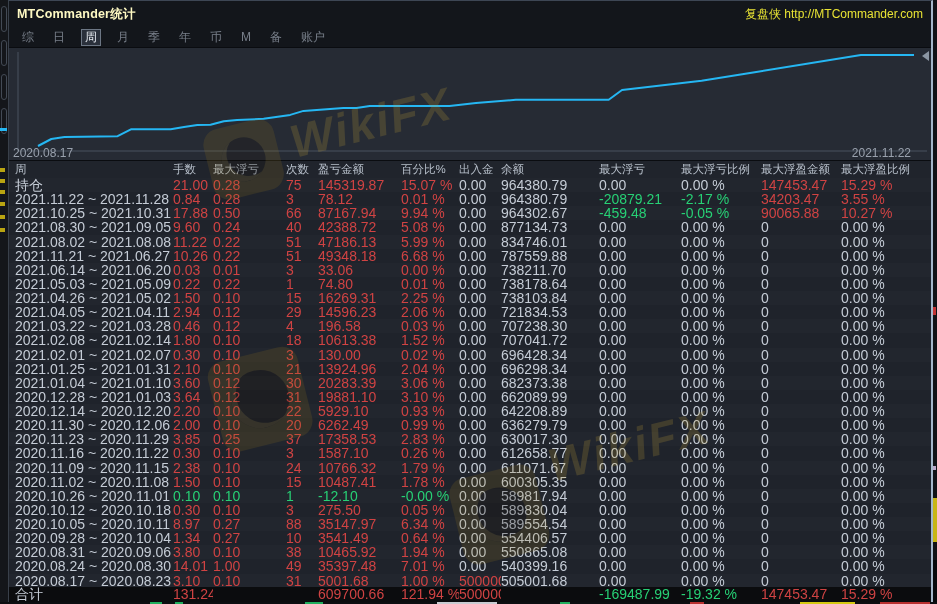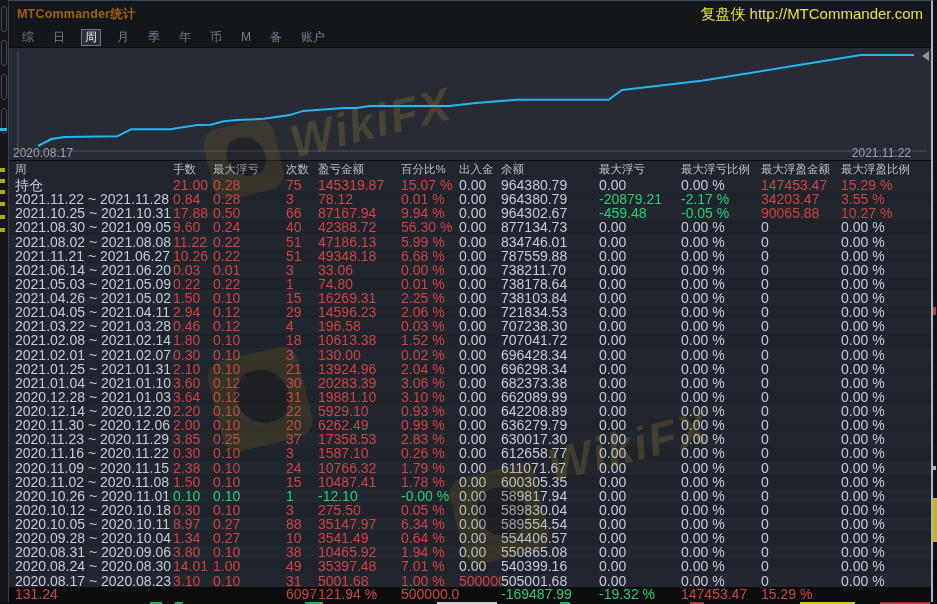--- a/index.html
+++ b/index.html
@@ -17,22 +17,22 @@
   .bottom-strip { position:absolute; left:0; top:602px; width:937px; height:2px; background:#0c0e11; z-index:6; }
   .bs-mark { position:absolute; top:0; height:2px; }
 
   
   #win { position:absolute; left:8px; top:0; width:925px; height:602px;
     background:#20242c; border-top:1px solid #3d4654; border-left:1px solid #39404a;
     border-right:2px solid #a4b6ca; z-index:2; display:flex; flex-direction:column; }
 
   .titlebar { height:26px; background:#13161b; display:flex; align-items:center;
     justify-content:space-between; padding:0 8px; flex:0 0 auto; }
-  .title { color:#a16207; font-size:12.5px; font-weight:bold; letter-spacing:.2px; }
-  .brand { color:#e8e334; font-size:15px; }
+  .title { color:#fef9c3; font-size:12.5px; font-weight:bold; letter-spacing:.2px; }
+  .brand { color:#e8e334; font-size:12px; }
 
   .menubar { height:20px; background:#13161b; display:flex; align-items:center;
     padding-left:10px; gap:13px; flex:0 0 auto; }
   .mi { color:#787f8a; font-size:12px; padding:0 3px; line-height:15px; cursor:default; }
   .mi.active { color:#e9edf3; background:#2a303b; border:1px solid #6c7684; }
 
   .chart { position:relative; height:114px; background:#262b34; flex:0 0 auto;
     border-top:1px solid #0a0c10; border-bottom:1px solid #0a0c10; }
   .chart svg { position:absolute; left:0; top:0; }
   .xlabel { position:absolute; bottom:0; font-size:12px; color:#99a1ad; }
@@ -186,21 +186,21 @@
           <div class="cell g">-0.05 %</div>
           <div class="cell r">90065.88</div>
           <div class="cell r">10.27 %</div>
         </div>
         <div class="trow">
           <div class="cell date">2021.08.30 ~ 2021.09.05</div>
           <div class="cell r">9.60</div>
           <div class="cell r">0.24</div>
           <div class="cell r">40</div>
           <div class="cell r">42388.72</div>
-          <div class="cell r">56.30 %</div>
+          <div class="cell r">5.08 %</div>
           <div class="cell w">0.00</div>
           <div class="cell w">877134.73</div>
           <div class="cell w">0.00</div>
           <div class="cell w">0.00 %</div>
           <div class="cell w">0</div>
           <div class="cell w">0.00 %</div>
         </div>
         <div class="trow">
           <div class="cell date">2021.08.02 ~ 2021.08.08</div>
           <div class="cell r">11.22</div>
@@ -547,20 +547,21 @@
           <div class="cell r">500000.00</div>
           <div class="cell w">505001.68</div>
           <div class="cell w">0.00</div>
           <div class="cell w">0.00 %</div>
           <div class="cell w">0</div>
           <div class="cell w">0.00 %</div>
         </div>
       </div>
     <div id="total-row-host">
         <div class="trow total">
+          <div class="cell date">合计</div>
           <div class="cell r">131.24</div>
           <div class="cell w"></div>
           <div class="cell w"></div>
           <div class="cell r">609700.66</div>
           <div class="cell r">121.94 %</div>
           <div class="cell r">500000.00</div>
           <div class="cell w"></div>
           <div class="cell g">-169487.99</div>
           <div class="cell g">-19.32 %</div>
           <div class="cell r">147453.47</div>

